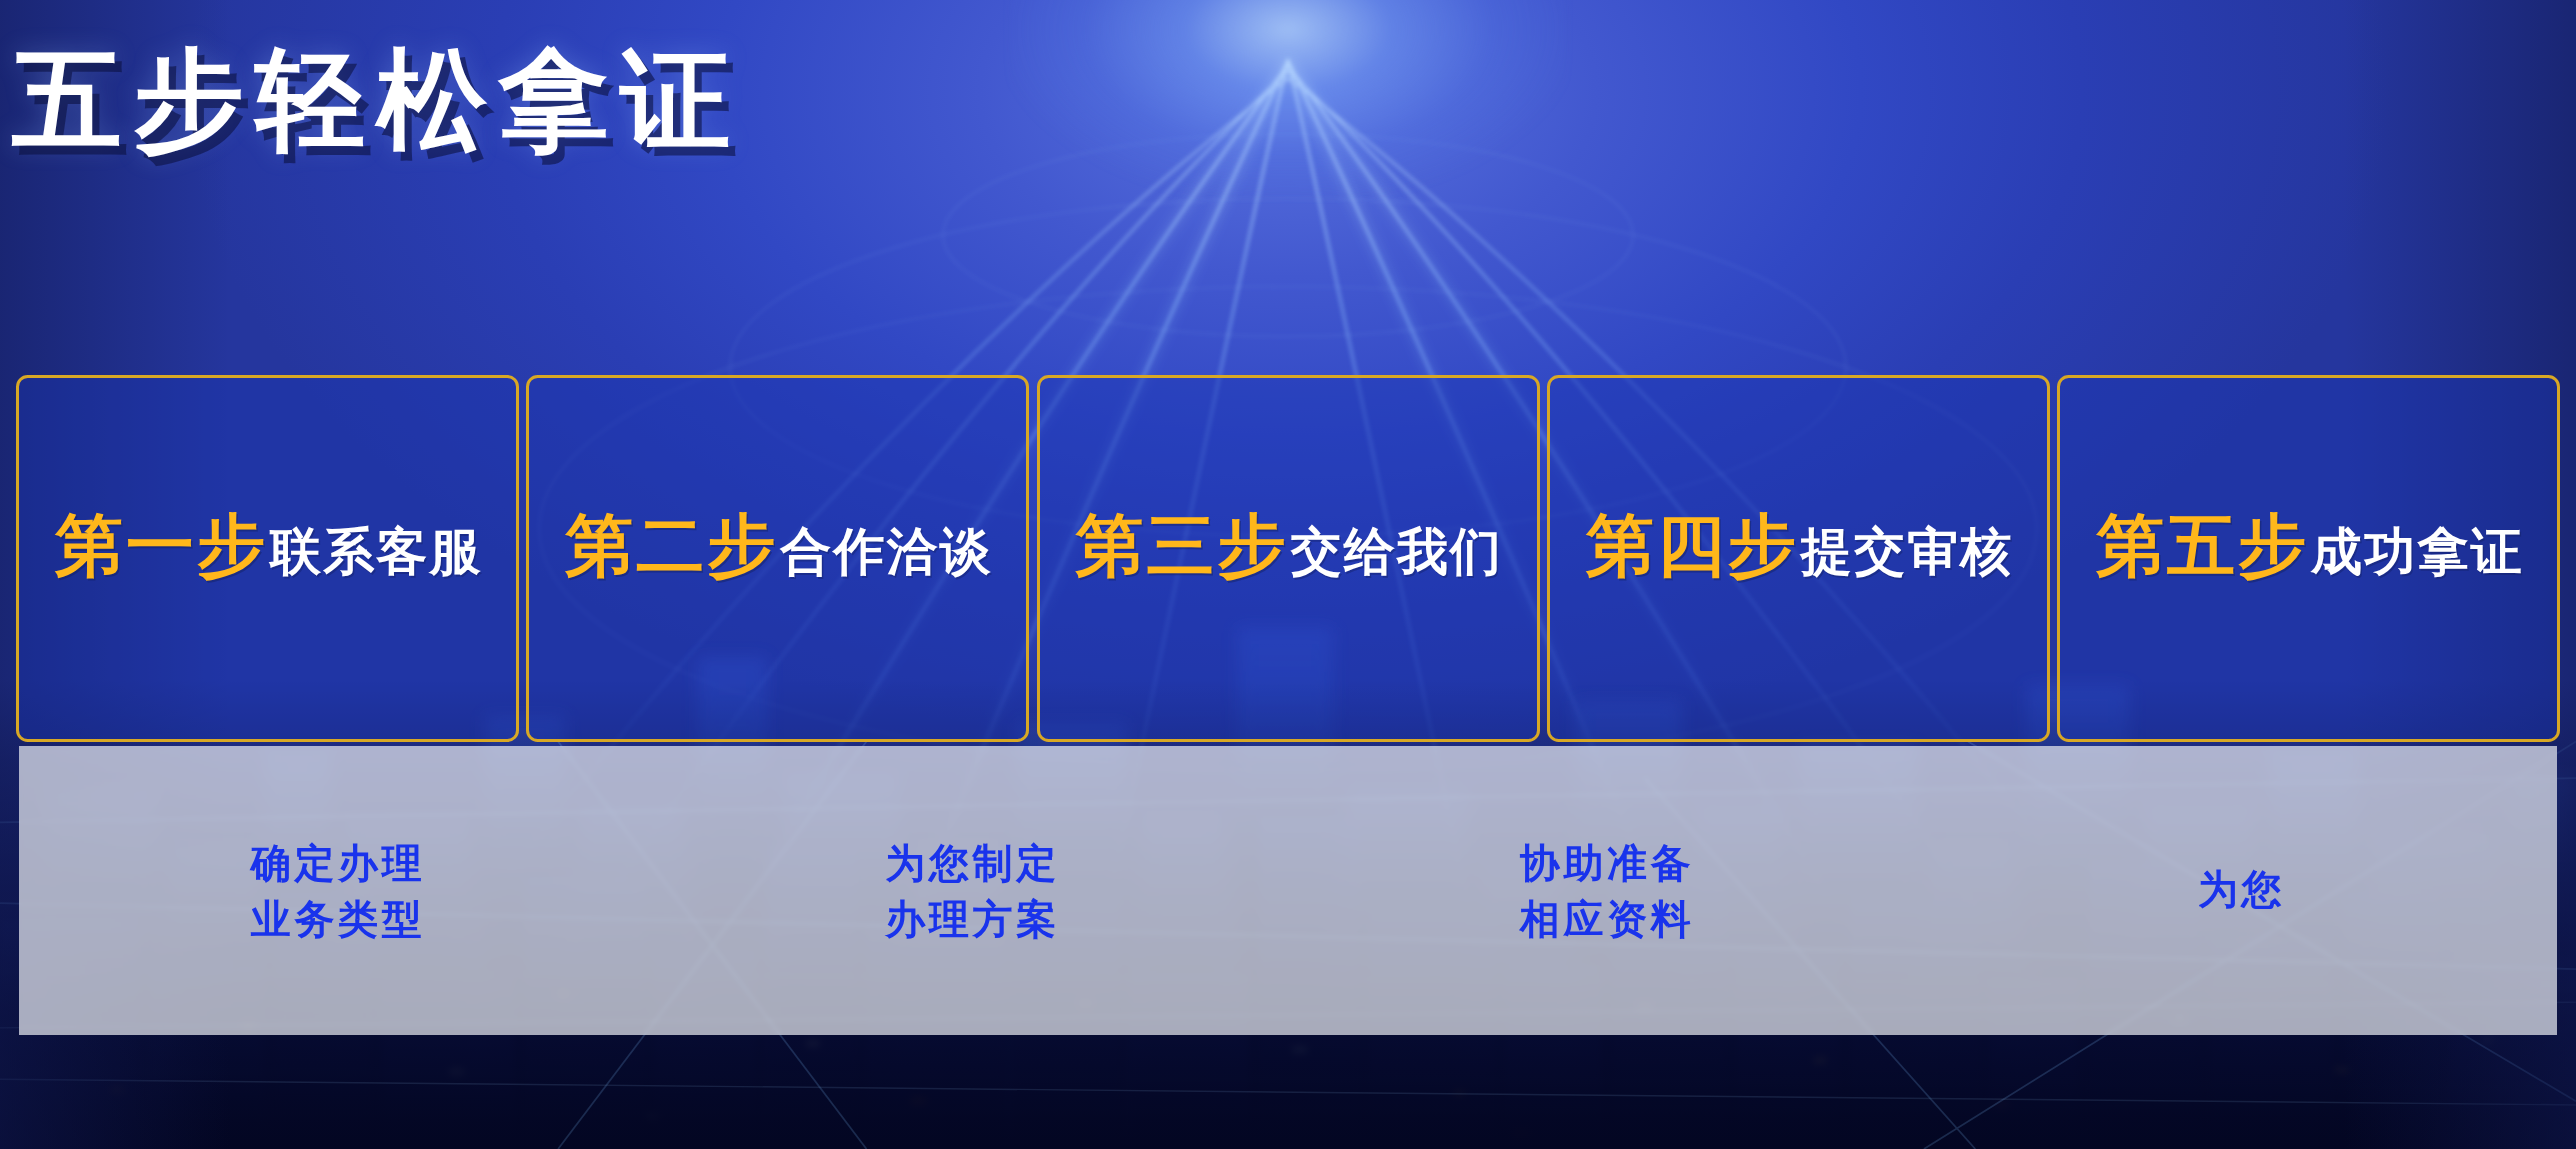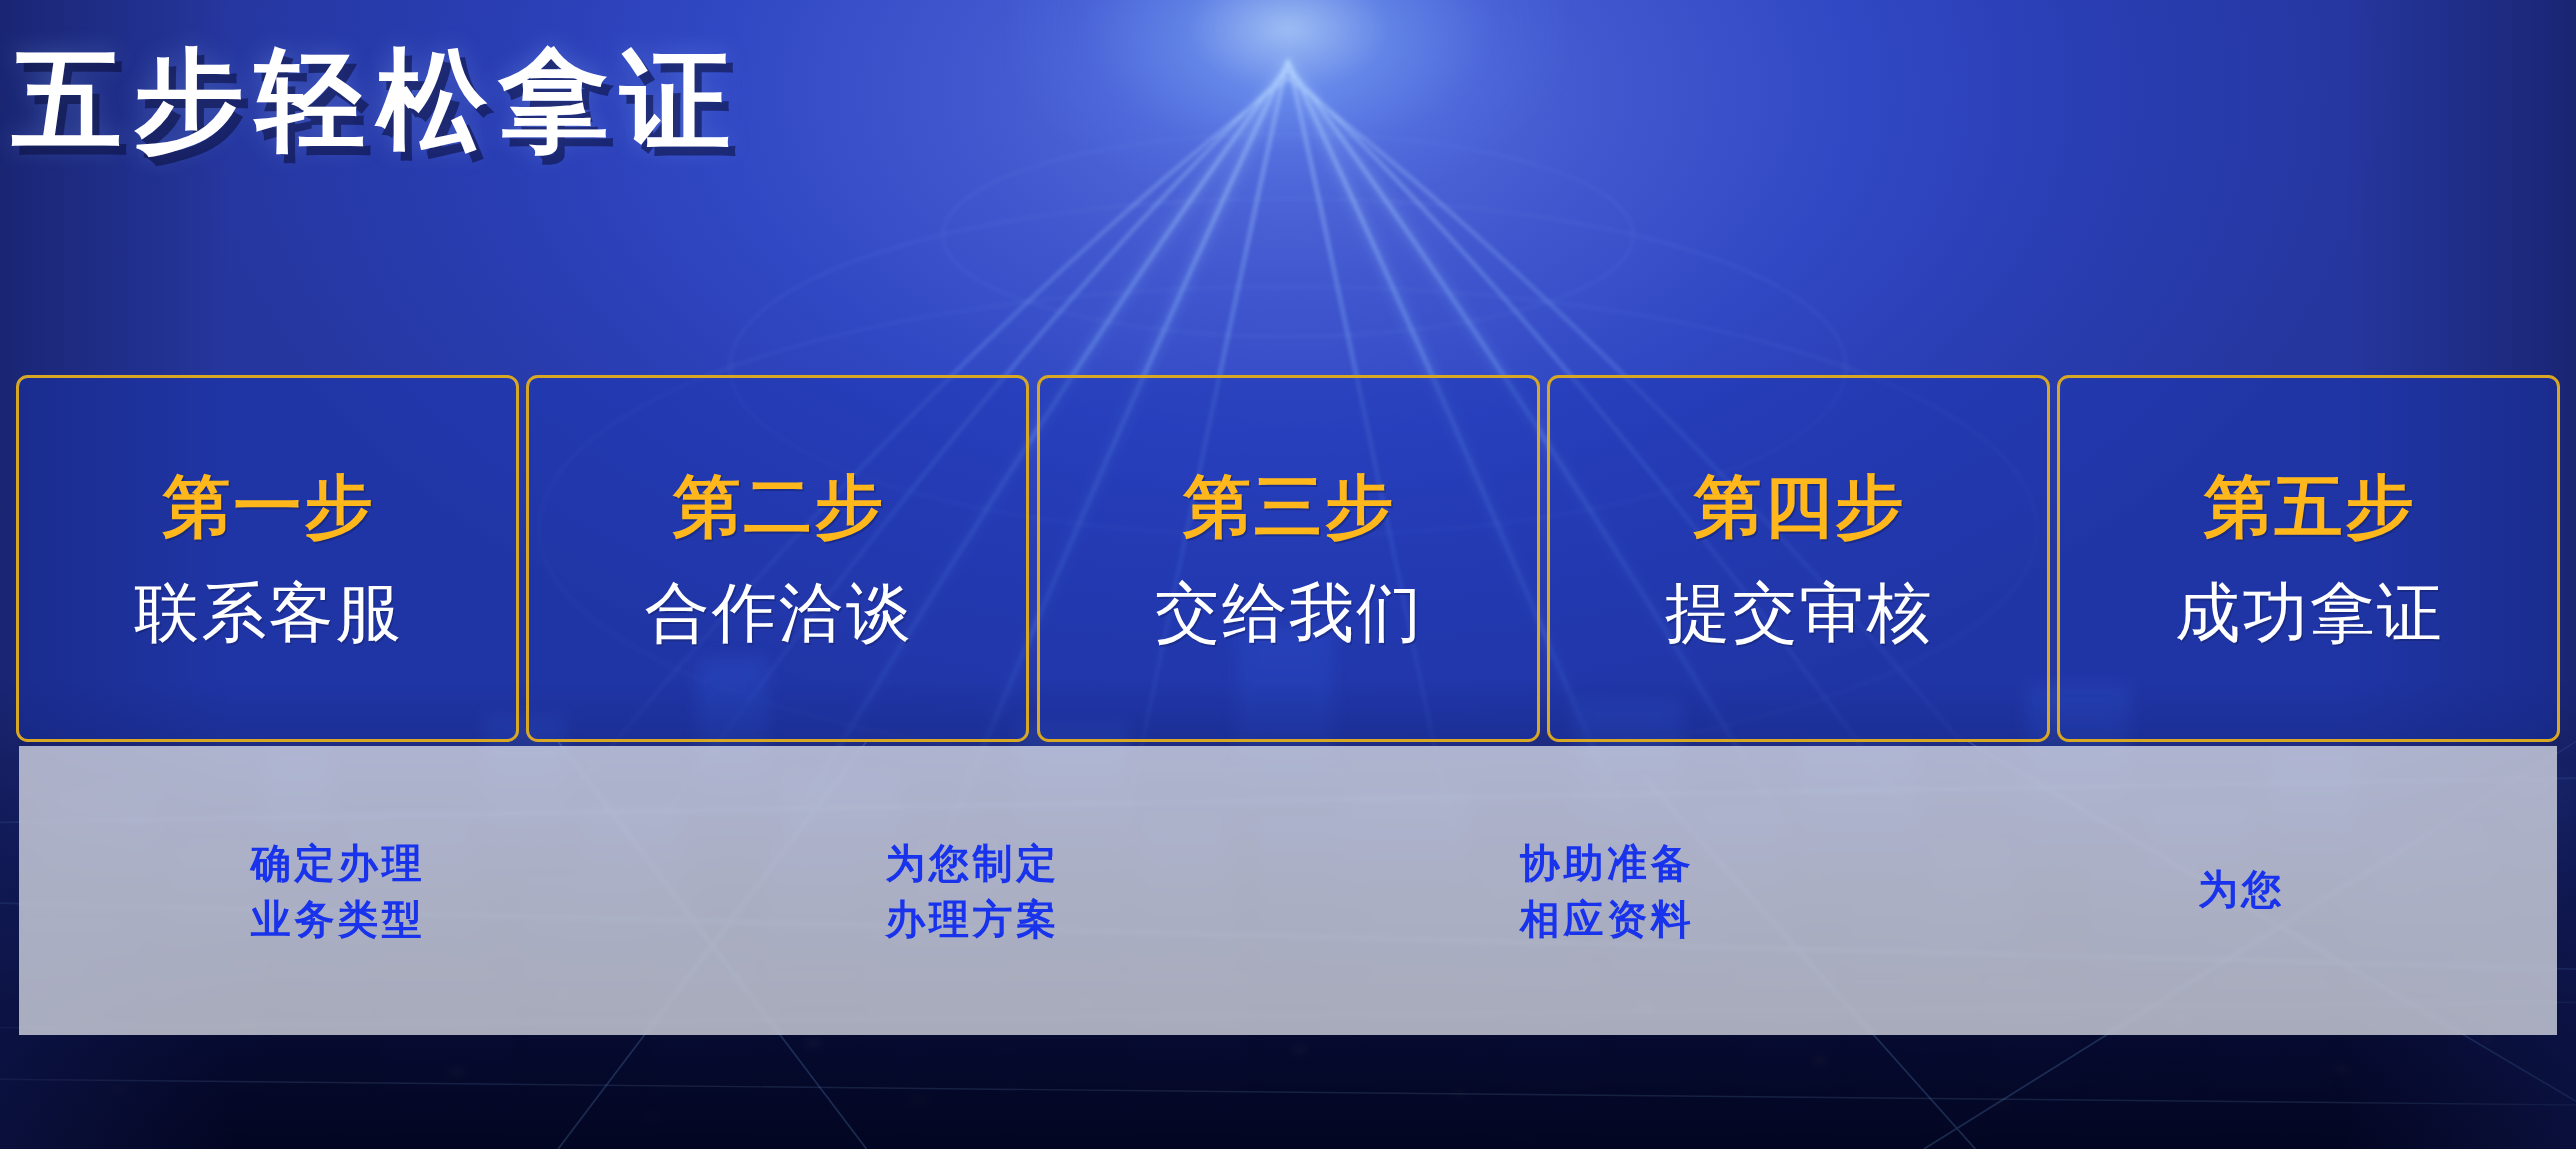--- a/index.html
+++ b/index.html
@@ -119,41 +119,41 @@
     gap: 7.3px;
   }
   .step-box {
     position: relative;
     flex: 1 1 0;
     border: 3.7px solid #d8a825;
     border-radius: 11.7px;
     box-sizing: border-box;
     background: rgba(26, 52, 176, 0.42);
     display: flex;
-    flex-direction: column;
+    flex-direction: row;
     align-items: center;
     justify-content: center;
     overflow: hidden;
   }
   .step-no {
     color: #ffb71b;
     font-size: 68px;
     font-weight: bold;
     line-height: 1;
     letter-spacing: 2.9px;
     text-indent: 2.9px;
     margin-top: 13.2px;
     margin-bottom: 40px;
     white-space: nowrap;
     text-shadow: 1.5px 2.2px 0 rgba(18,30,95,.45);
   }
   .step-name {
     color: #ffffff;
-    font-size: 65px;
-    font-weight: normal;
+    font-size: 51px;
+    font-weight: bold;
     line-height: 1;
     letter-spacing: 2.2px;
     text-indent: 2.2px;
     margin-bottom: 13.2px;
     white-space: nowrap;
     text-shadow: 1.5px 2.2px 0 rgba(18,30,95,.40);
   }
 
   
   .desc-strip {

